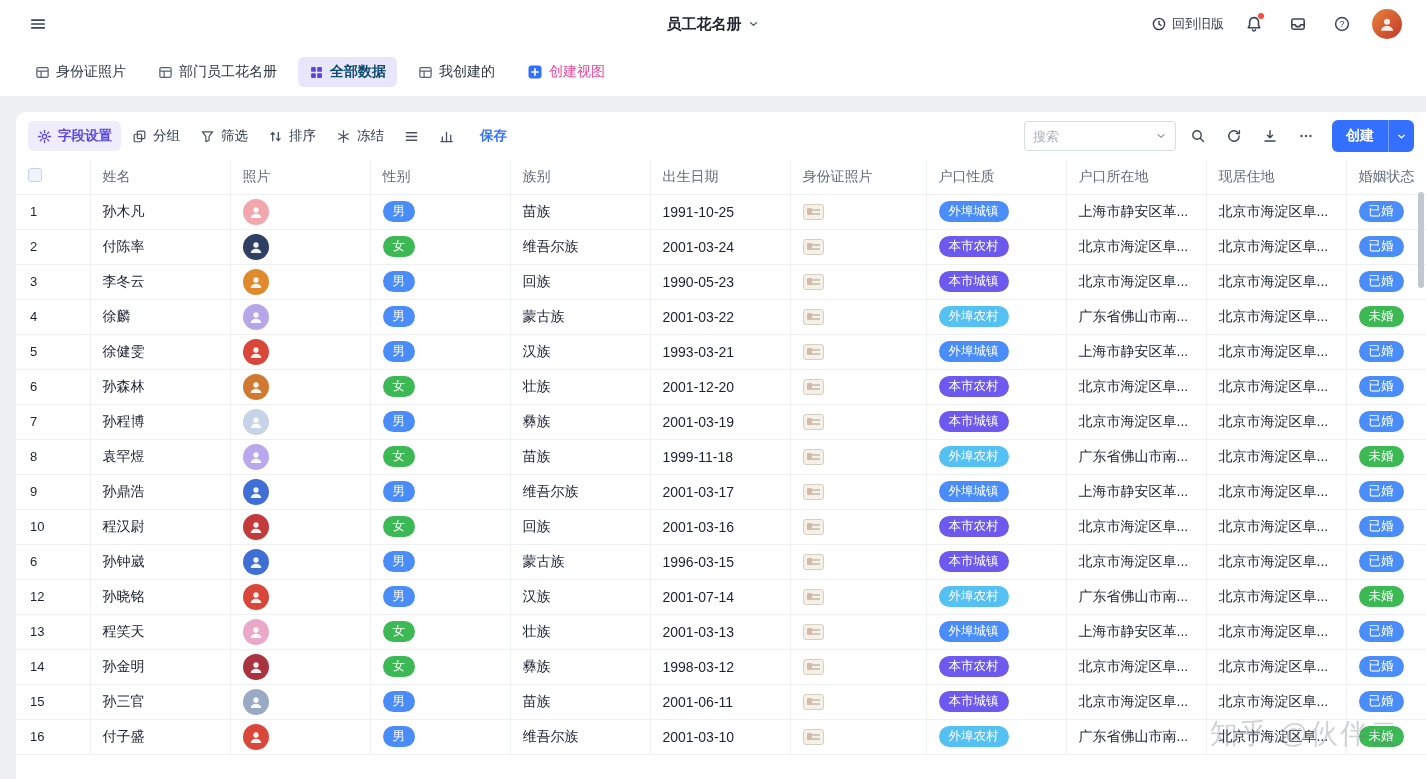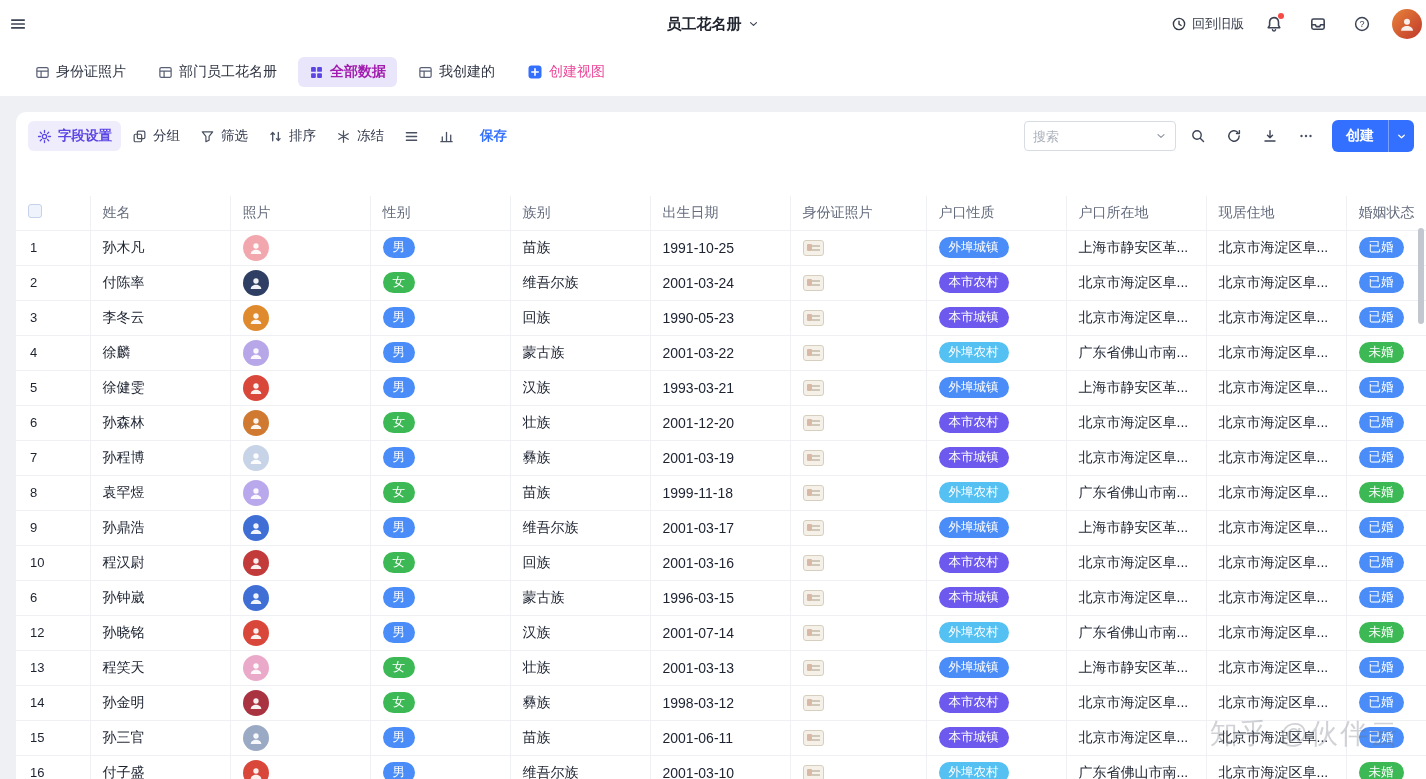--- a/index.html
+++ b/index.html
@@ -1,39 +1,39 @@
 <!DOCTYPE html>
 <html><head>
 <meta charset="utf-8">
 <style>
   * { box-sizing:border-box; margin:0; padding:0; }
   html,body { width:1426px; height:779px; overflow:hidden; }
   body { font-family:"Liberation Sans","DejaVu Sans",sans-serif; background:#eef0f3; color:#1c2230; position:relative; }
 
   
-  .topbar { height:48px; background:#fff; display:flex; align-items:center; padding:0 4px; position:relative; }
+  .topbar { height:48px; background:#fff; display:flex; align-items:center; padding:0 24px; position:relative; }
   .icon-btn { display:inline-flex; align-items:center; justify-content:center; width:28px; height:28px; border-radius:6px; cursor:pointer; color:#3c4354; }
   .title-wrap { position:absolute; left:50%; transform:translateX(-50%); display:flex; align-items:center; gap:6px; cursor:pointer; }
   .title-wrap .title { font-size:15px; font-weight:700; color:#20242e; }
   .top-right { margin-left:auto; display:flex; align-items:center; gap:16px; }
   .old-version { display:flex; align-items:center; gap:5px; font-size:13px; color:#353b49; cursor:pointer; }
   .bell-wrap { position:relative; }
   .bell-dot { position:absolute; top:3px; right:4px; width:6px; height:6px; border-radius:50%; background:#f54a45; }
   .user-avatar { width:30px; height:30px; border-radius:50%; background:linear-gradient(135deg,#e8833a,#c0392b); display:flex; align-items:center; justify-content:center; cursor:pointer; overflow:hidden; }
 
   
   .tabsbar { height:48px; background:#fff; display:flex; align-items:center; padding:0 24px; gap:10px; }
   .tab { display:flex; align-items:center; gap:6px; padding:6px 11px; border-radius:6px; font-size:14px; color:#2f3442; cursor:pointer; white-space:nowrap; }
   .tab svg { color:#596075; }
-  .tab.active { background:#e9e6fb; color:#a21caf; font-weight:700; }
+  .tab.active { background:#e9e6fb; color:#0c4a6e; font-weight:700; }
   .tab.active svg { color:#5b46e4; }
   .tab.create-view { color:#ec4899; font-weight:400; }
 
   
-  .card { position:absolute; left:16px; top:112px; right:0; bottom:0; background:#fff; border-top-left-radius:10px; display:flex; flex-direction:column; overflow:hidden;gap:36px; }
+  .card { position:absolute; left:16px; top:112px; right:0; bottom:0; background:#fff; border-top-left-radius:10px; display:flex; flex-direction:column; overflow:hidden; }
 
   
   .toolbar { height:48px; min-height:48px; display:flex; align-items:center; padding:0 12px; gap:2px; }
   .tbtn { display:flex; align-items:center; gap:6px; padding:6px 9px; border-radius:6px; font-size:13.5px; color:#30374a; cursor:pointer; white-space:nowrap; }
   .tbtn svg { color:#4a5160; }
   .tbtn.field-settings { color:#5b46e4; background:#efecfc; font-weight:700; }
   .tbtn.field-settings svg { color:#5b46e4; }
   .tbtn.save { color:#3370ff; font-weight:700; margin-left:6px; }
   .toolbar-right { margin-left:auto; display:flex; align-items:center; gap:8px; }
   .search-box { display:flex; align-items:center; width:152px; height:30px; border:1px solid #d8dce3; border-radius:4px; padding:12px 8px; gap:4px; }

